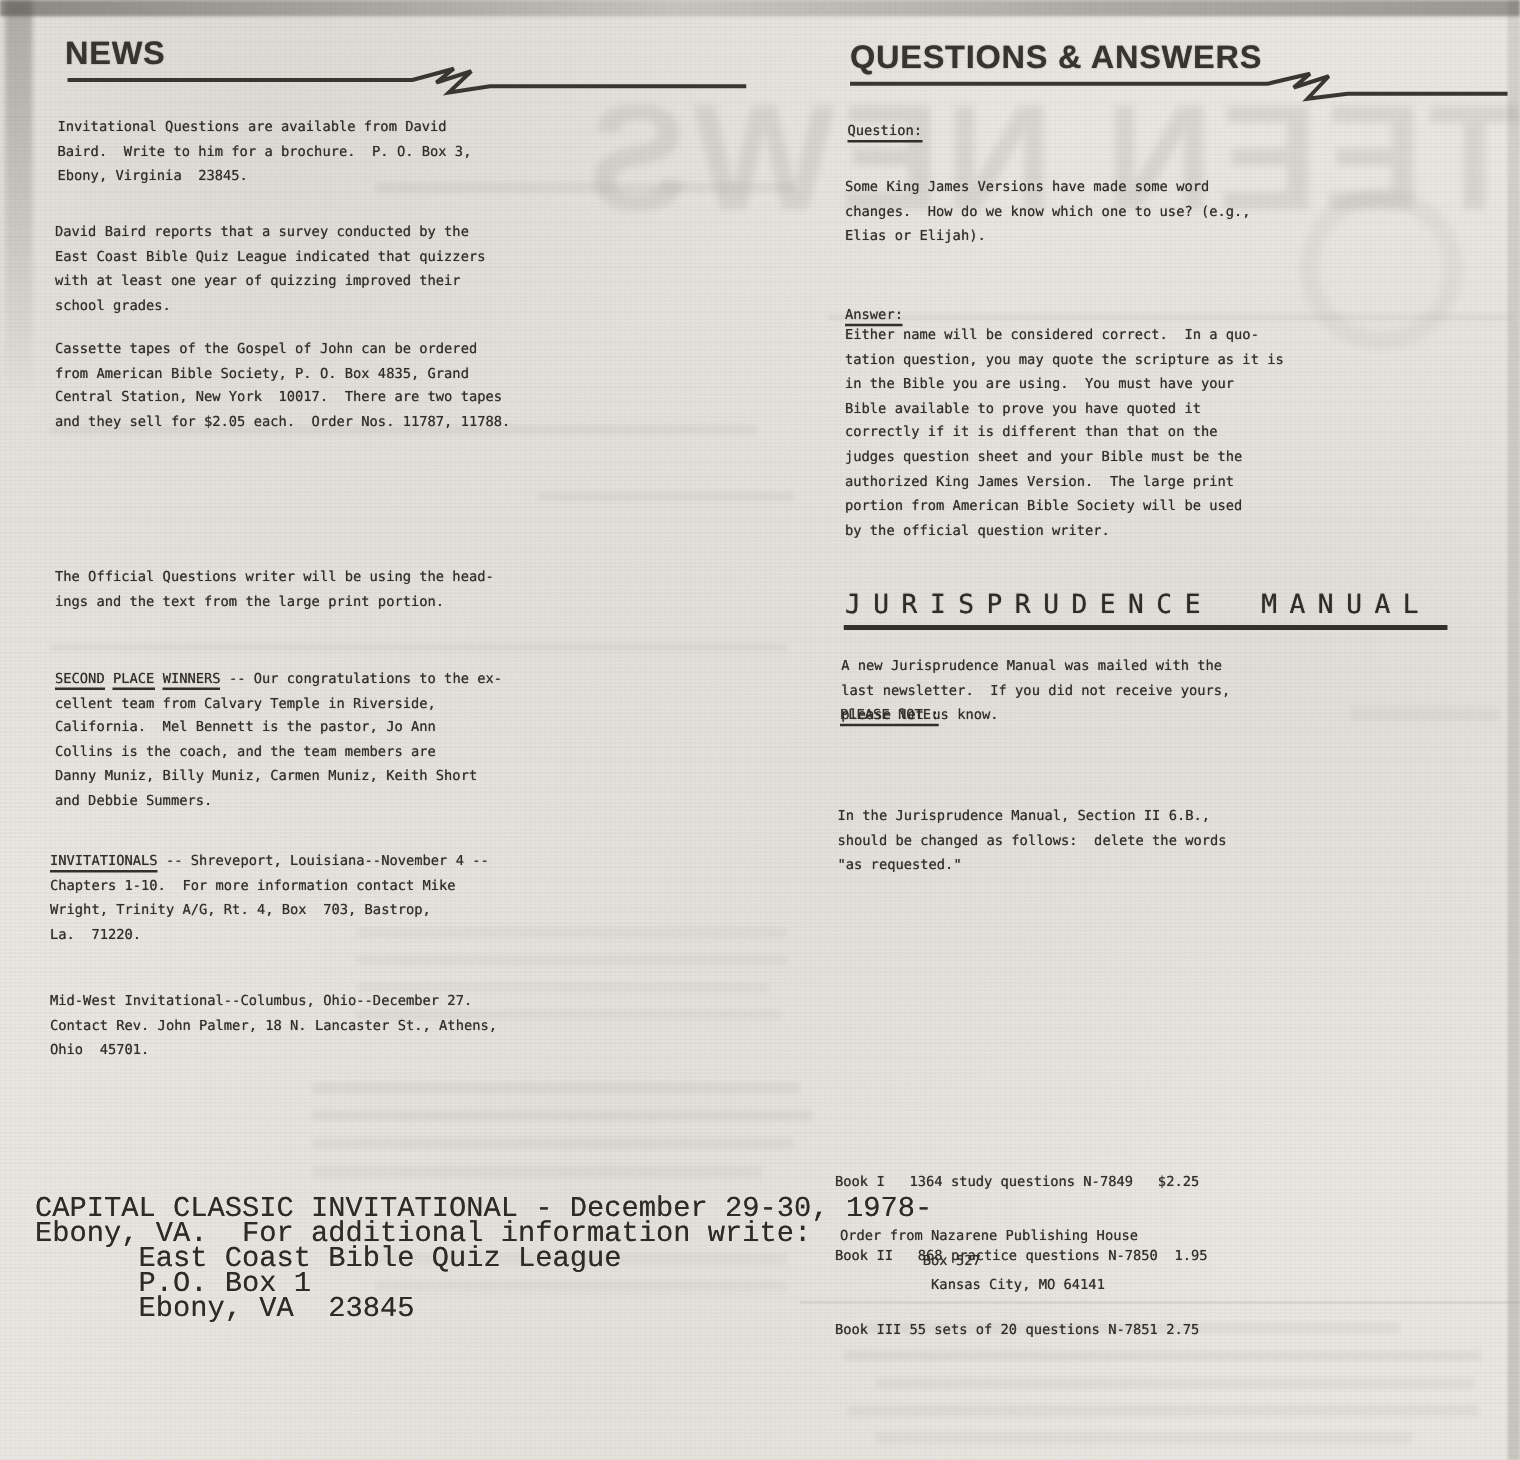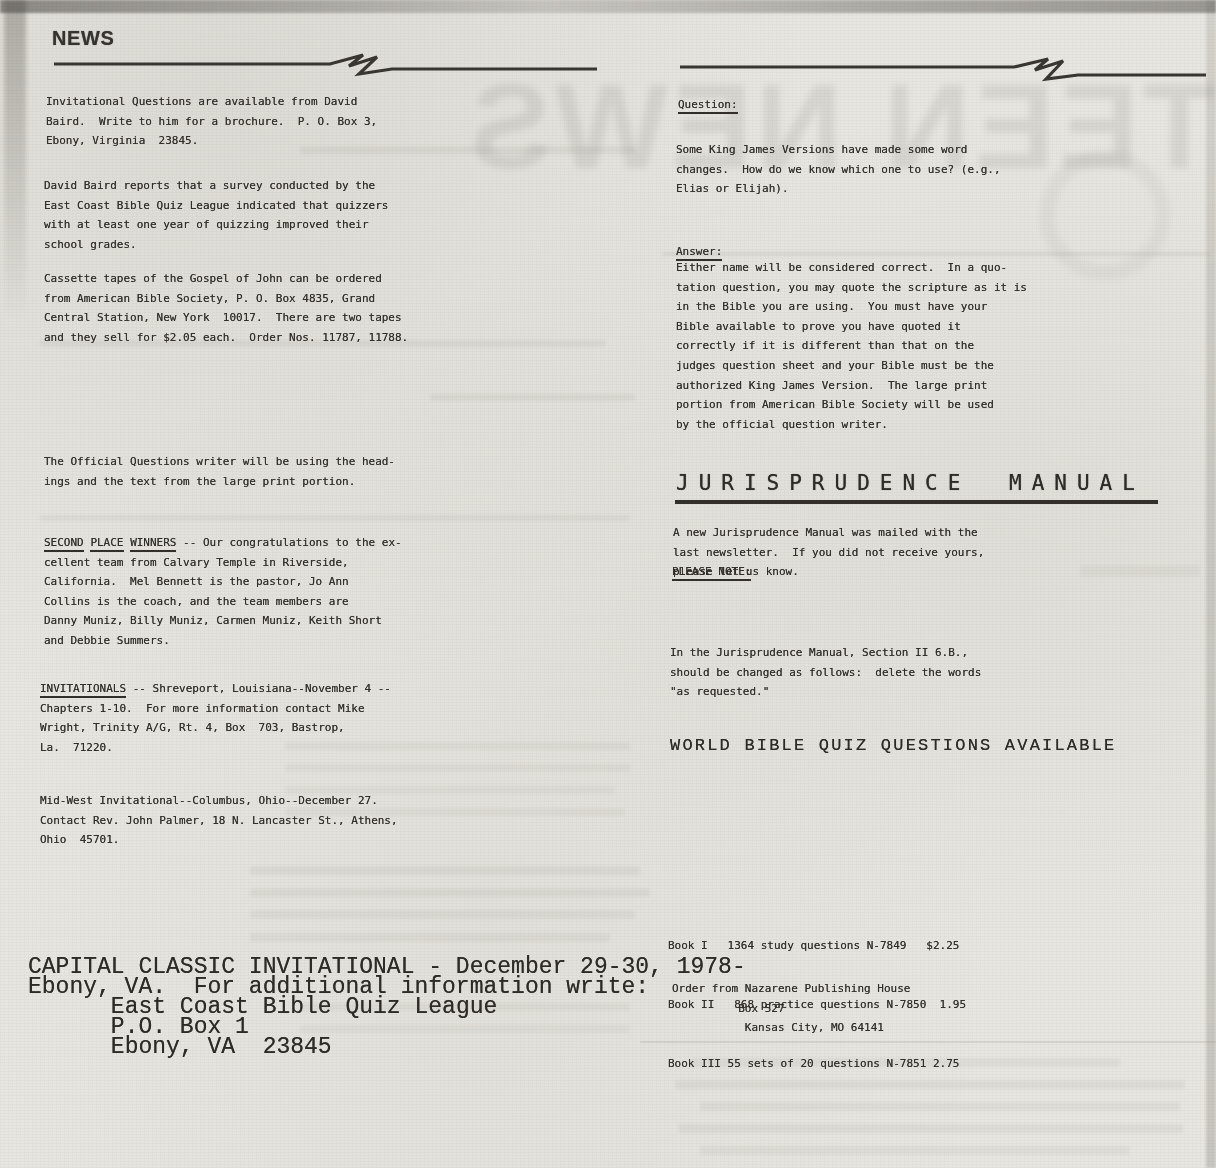--- a/index.html
+++ b/index.html
@@ -27,21 +27,21 @@
   }
   .serif-mono{
     font-family:"Liberation Mono",monospace;
     font-size:23px;line-height:20px;
     color:#2e2b27;
     white-space:pre-wrap;
     text-shadow:0 0 0.5px rgba(40,38,34,0.7);
   }
   .headline{
     font-family:"Liberation Sans",sans-serif;
-    font-weight:700;font-size:20px;letter-spacing:0.6px;
+    font-weight:700;font-size:26px;letter-spacing:0.6px;
     color:#373430;
     text-shadow:0 0 1px rgba(40,38,35,0.65);
     white-space:nowrap;
   }
   .u{border-bottom:2.5px solid currentColor;padding-bottom:1px;}
   .rule-svg{position:absolute;z-index:2;}
   .rule-svg path{stroke:#393632;stroke-width:3.2;fill:none;}
   #ju-h{
     font-family:"DejaVu Sans Mono",monospace;
     font-size:21px;letter-spacing:10px;word-spacing:16px;
@@ -155,20 +155,21 @@
   <div class="block mono" style="left:40px;top:791px">Mid-West Invitational--Columbus, Ohio--December 27.
 Contact Rev. John Palmer, 18 N. Lancaster St., Athens,
 Ohio  45701.</div>
 
   <div class="block serif-mono" style="left:28px;top:957px">CAPITAL CLASSIC INVITATIONAL - December 29-30, 1978-
 Ebony, VA.  For additional information write:
       East Coast Bible Quiz League
       P.O. Box 1
       Ebony, VA  23845</div>
 
+  <div class="block headline" style="left:680px;top:30px">QUESTIONS &amp; ANSWERS</div>
   <svg class="rule-svg" style="left:678px;top:55px" width="532" height="32">
     <path d="M2,12 L336,12 L370,4 L357,15 L385,6 L368,24 L400,20 L528,20"></path>
   </svg>
 
   <div class="block mono" style="left:678px;top:95px"><span class="u">Question:</span></div>
   <div class="block mono" style="left:676px;top:140px">Some King James Versions have made some word
 changes.  How do we know which one to use? (e.g.,
 Elias or Elijah).</div>
 
   <div class="block mono" style="left:676px;top:242px"><span class="u">Answer:</span></div>
@@ -186,21 +187,20 @@
   <div class="block" id="ju-rule" style="left:675px;top:500px"></div>
   <div class="block mono" style="left:673px;top:523px">A new Jurisprudence Manual was mailed with the
 last newsletter.  If you did not receive yours,
 please let us know.</div>
 
   <div class="block mono" style="left:672px;top:562px"><span class="u">PLEASE NOTE:</span></div>
   <div class="block mono" style="left:670px;top:643px">In the Jurisprudence Manual, Section II 6.B.,
 should be changed as follows:  delete the words
 "as requested."</div>
 
-  <div class="block" id="wb-h" style="left:670px;top:736px">WORLD BIBLE QUIZ QUESTIONS AVAILABLE</div>
 
   <div class="block mono" id="books" style="left:668px;top:897px">
     <div>Book I   1364 study questions N-7849   $2.25</div>
     <div>Book II   868 practice questions N-7850  1.95</div>
     <div>Book III 55 sets of 20 questions N-7851 2.75</div>
   </div>
 
   <div class="block mono" style="left:672px;top:979px">Order from Nazarene Publishing House
           Box 527
            Kansas City, MO 64141</div>

